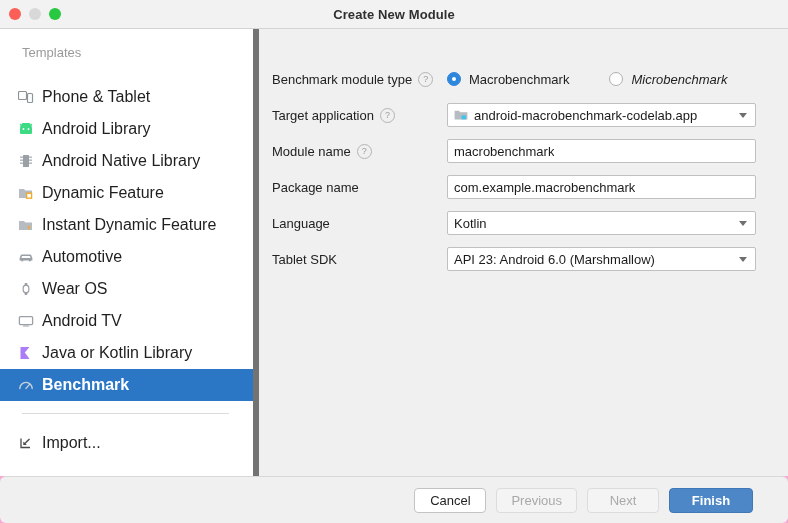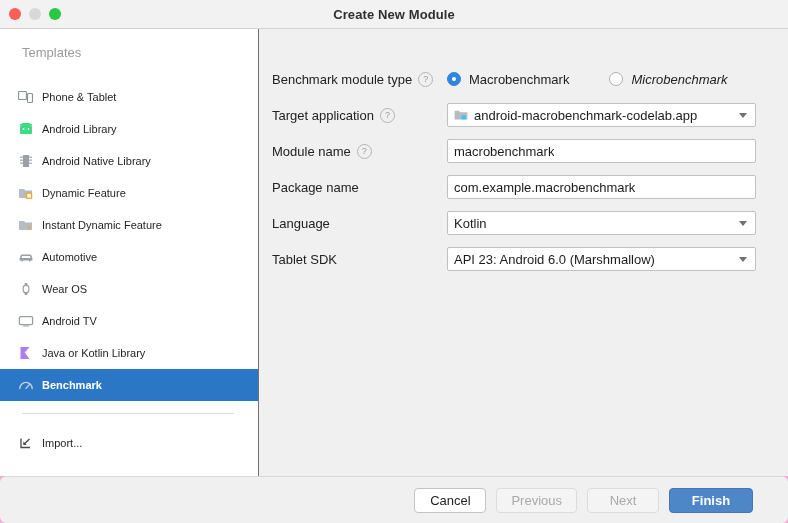--- a/index.html
+++ b/index.html
@@ -61,21 +61,21 @@
     flex: 1;
     display: flex;
     min-height: 0;
   }
 
   
   .sidebar {
     width: 259px;
     min-width: 259px;
     background: #ffffff;
-    border-right: 1px solid #737373;
+    border-right: 6px solid #737373;
     position: relative;
     padding-top: 0;
     box-sizing: border-box;
   }
   .sidebar-title {
     font-size: 13px;
     color: #9a9a9a;
     padding: 16px 0 0 22px;
     height: 22px;
     box-sizing: content-box;
@@ -83,21 +83,21 @@
   .tpl-list {
     margin-top: 14px;
   }
   .tpl-item {
     height: 32px;
     display: flex;
     align-items: center;
     padding-left: 16px;
     box-sizing: border-box;
     color: #1f1f1f;
-    font-size: 11px;
+    font-size: 16px;
   }
   .tpl-item.selected {
     background: #2b77c5;
     color: #ffffff;
     font-weight: bold;
   }
   .tpl-ico {
     width: 20px; height: 16px;
     margin-right: 6px;
     display: inline-flex;

